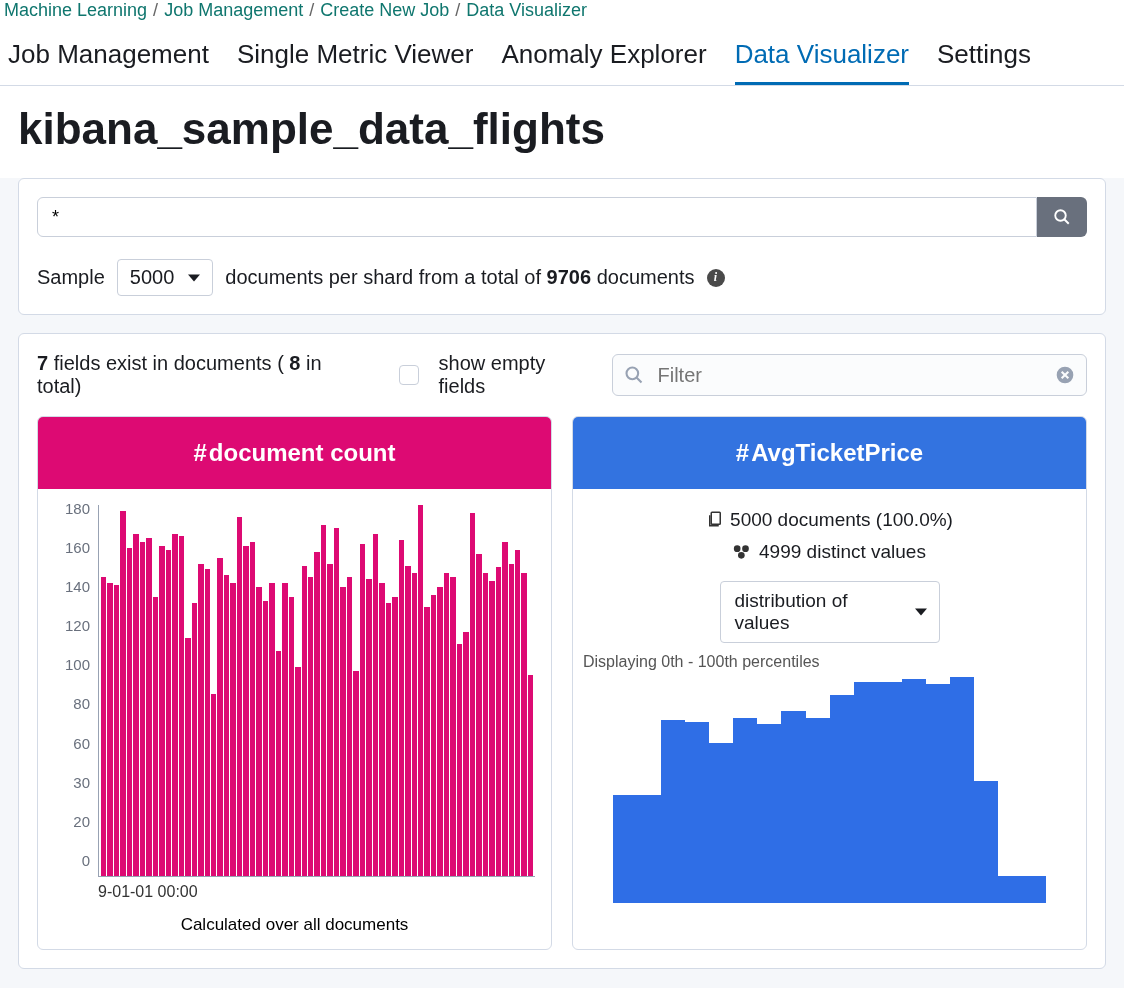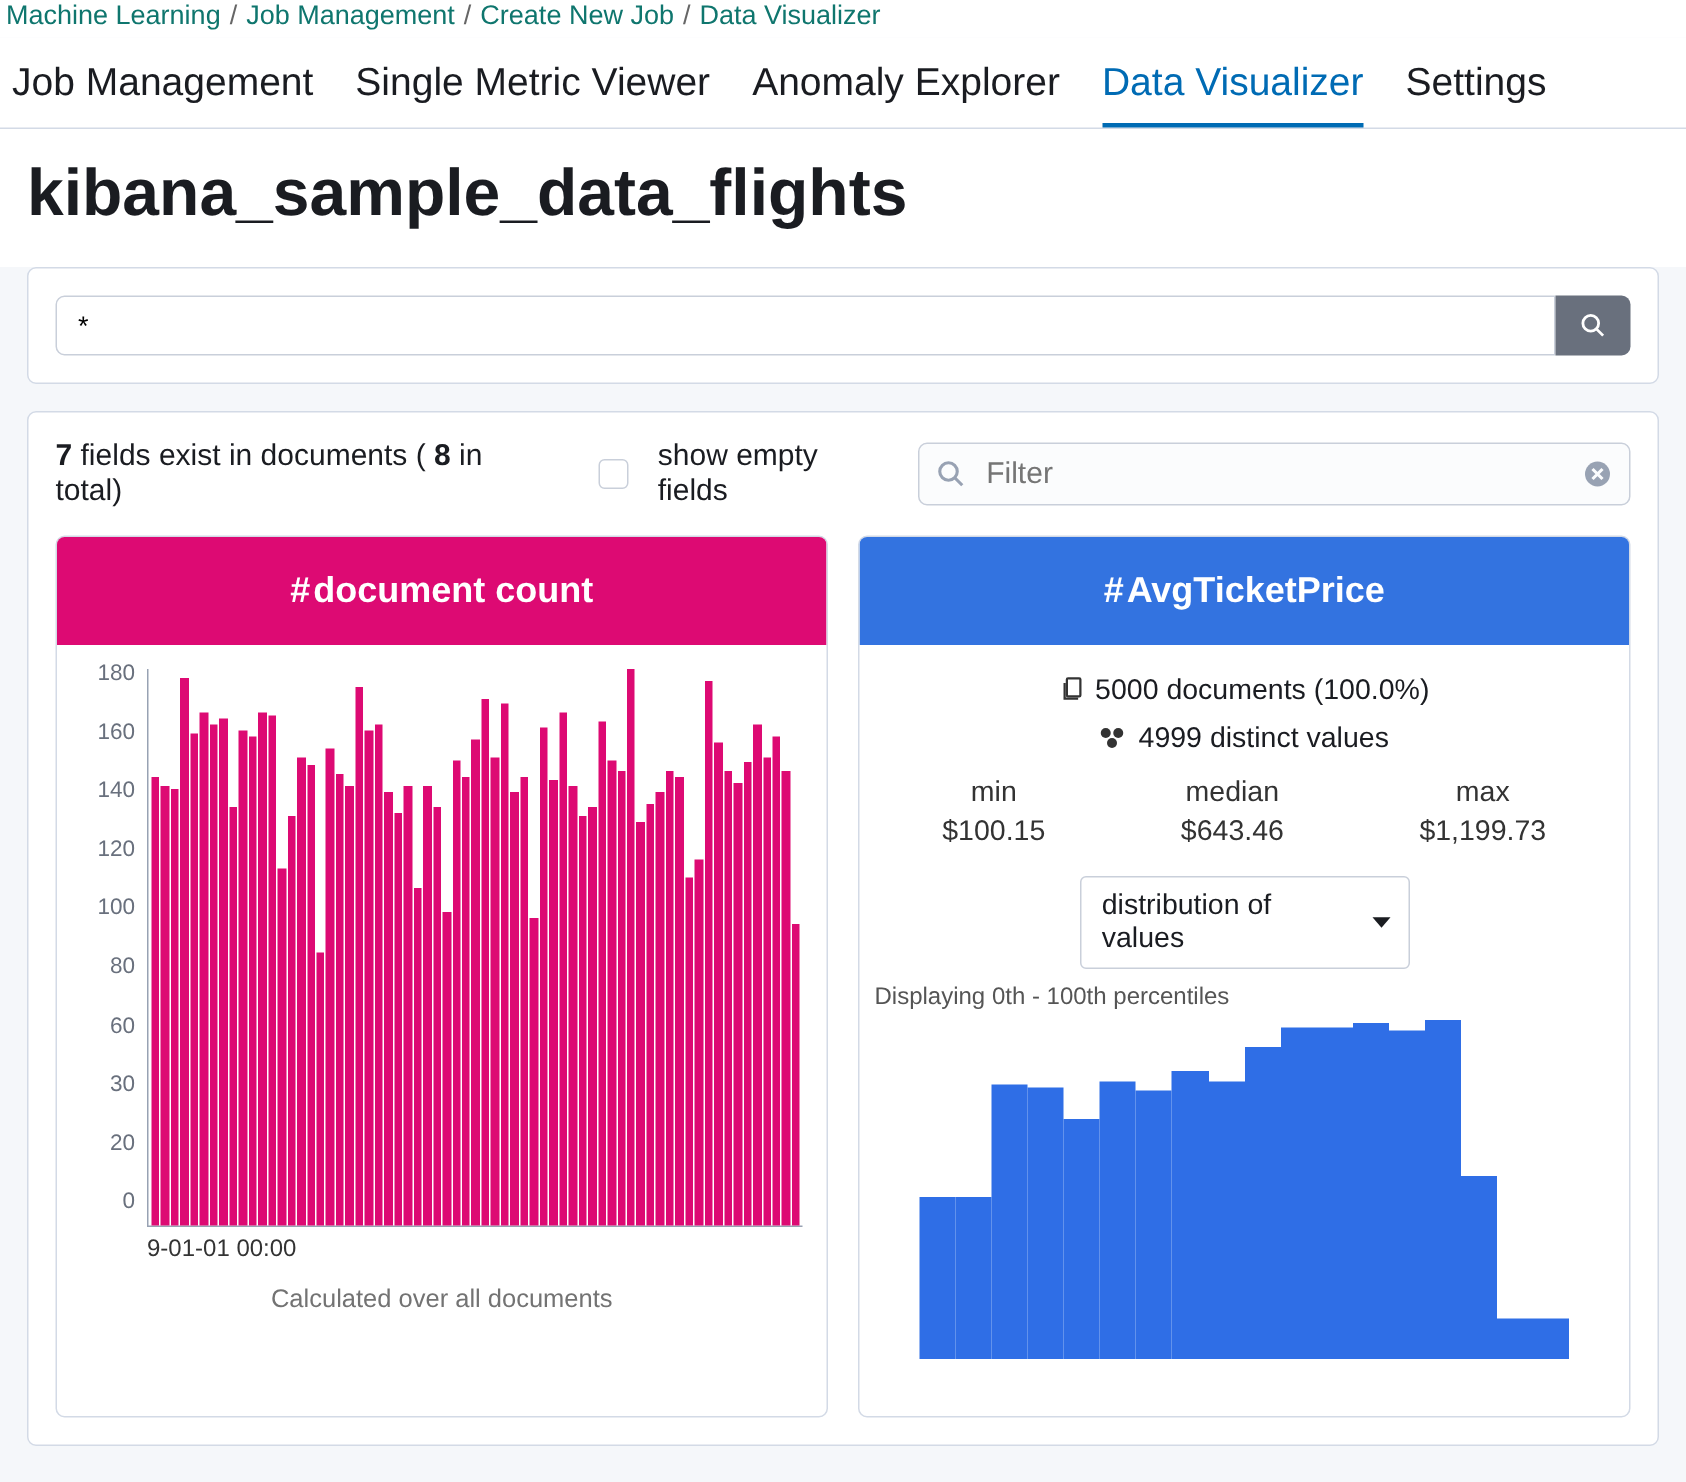--- a/index.html
+++ b/index.html
@@ -43,21 +43,21 @@
 .pink .card-header { background: #dd0a73; }
 .blue .card-header { background: #3373e0; }
 .card-body { padding: 10px 10px 14px 10px; flex: 1; display: flex; flex-direction: column; }
 
 .bar-chart { position: relative; height: 400px; margin-top: 6px; }
 .bar-chart .yaxis { position: absolute; left: 0; top: 0; bottom: 28px; width: 48px; }
 .bar-chart .ytick { position: absolute; right: 6px; font-size: 15px; color: #69707d; transform: translateY(-50%); }
 .bar-chart .plot { position: absolute; left: 50px; right: 6px; top: 0; bottom: 28px; border-left: 1px solid #98a2b3; border-bottom: 1px solid #98a2b3; display: flex; align-items: flex-end; gap: 1px; padding: 0 2px; }
 .bar-chart .bar { flex: 1; background: #dd0a73; }
 .bar-chart .xlabel { position: absolute; left: 50px; bottom: 4px; font-size: 16px; color: #333; }
-.chart-footer { text-align: center; font-size: 17px; color: #737373; margin-top: 10px; }
+.chart-footer { text-align: center; font-size: 17px; color: #000000; margin-top: 10px; }
 
 .stat-line { text-align: center; font-size: 19px; margin-top: 10px; }
 .stat-line svg { vertical-align: -2px; margin-right: 6px; }
 .triple { display: flex; justify-content: space-around; margin-top: 14px; }
 .triple .col { text-align: center; }
 .triple .lbl { font-size: 19px; color: #333; }
 .triple .val { font-size: 19px; color: #333; margin-top: 4px; }
 
 .dist-select { margin: 18px auto 10px auto; width: 220px; border: 1px solid #c9cfda; border-radius: 4px; padding: 8px 36px 8px 14px; font-size: 19px; position: relative; cursor: pointer; background: #fff; }
 .dist-select::after { content: ""; position: absolute; right: 12px; top: 50%; width: 0; height: 0; border-left: 6px solid transparent; border-right: 6px solid transparent; border-top: 7px solid #1a1c21; transform: translateY(-50%); }
@@ -92,20 +92,30 @@
 
 <div class="panel">
   <div class="search-row">
     <input class="search-input" value="*" style="">
     <button class="search-btn">
       <svg viewBox="0 0 24 24" fill="none" stroke="currentColor" stroke-width="2.5">
           <circle cx="10" cy="10" r="7"></circle>
           <line x1="21" y1="21" x2="15" y2="15"></line>
         </svg>
     </button>
+  </div>
+  <div class="sample-row">
+    <span>Sample</span>
+    <div class="sample-select"><span>5000</span></div>
+    <span>
+      <span>documents per shard from a total of</span>
+      <b>9706</b>
+      <span>documents</span>
+    </span>
+    <span class="info-icon">i</span>
   </div>
 </div>
 
 <div class="panel">
   <div class="metrics-row">
     <span>
       <b>7</b>
       <span>fields exist in documents (</span>
       <b>8</b>
       <span>in total)</span>
@@ -225,34 +235,20 @@
               <rect x="7" y="3" width="12" height="16" rx="1"></rect>
               <path d="M5 7 v14 h12"></path>
             </svg><span>5000 documents (100.0%)</span>
         </div>
         <div class="stat-line">
           <svg width="20" height="16" viewBox="0 0 24 18" fill="#333">
               <circle cx="5" cy="5" r="4"></circle>
               <circle cx="15" cy="5" r="4"></circle>
               <circle cx="10" cy="13" r="4"></circle>
             </svg><span>4999 distinct values</span>
-        </div>
-        <div class="triple">
-          <div class="col">
-              <div class="lbl">min</div>
-              <div class="val">$100.15</div>
-            </div>
-          <div class="col">
-              <div class="lbl">median</div>
-              <div class="val">$643.46</div>
-            </div>
-          <div class="col">
-              <div class="lbl">max</div>
-              <div class="val">$1,199.73</div>
-            </div>
         </div>
         <div class="dist-select"><span>distribution of values</span></div>
         <div class="percentile-note">Displaying 0th - 100th percentiles</div>
         <div class="hist">
           <div class="plot" id="hist-plot">
               <div class="hbar" style="height: 48%;"></div>
               <div class="hbar" style="height: 48%;"></div>
               <div class="hbar" style="height: 81%;"></div>
               <div class="hbar" style="height: 80%;"></div>
               <div class="hbar" style="height: 71%;"></div>

